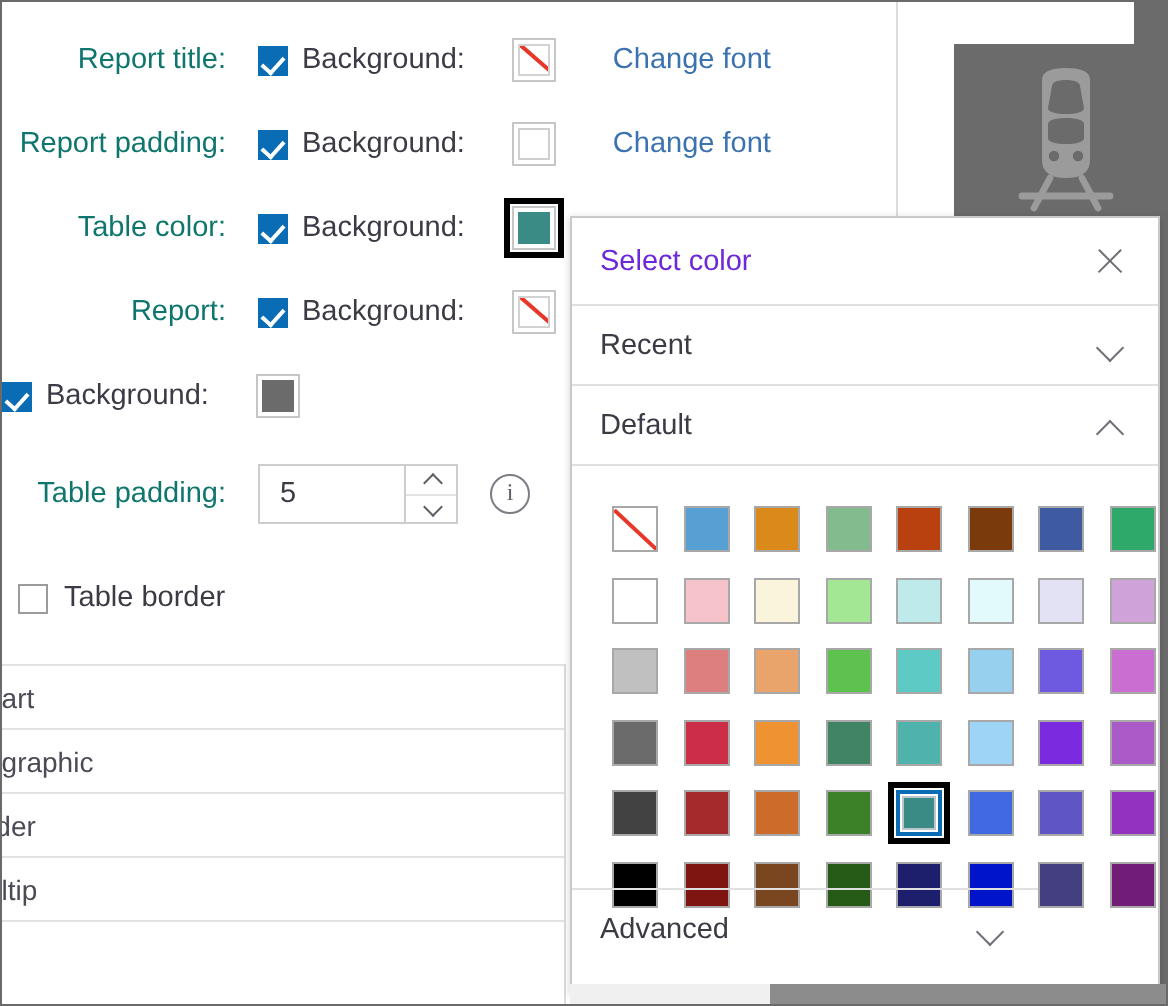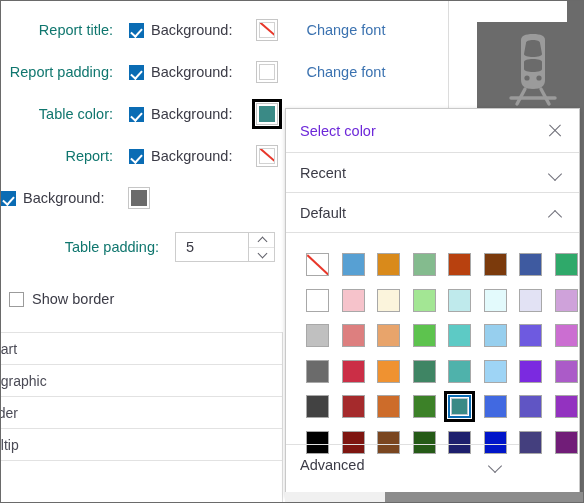--- a/index.html
+++ b/index.html
@@ -494,35 +494,35 @@
     </div>
 
     <div class="form-row" style="top:176px;">
       <div class="chk on"></div>
       <div class="bg-label">Background:</div>
       <div class="color-btn" style="margin-left:24px;">
         <div class="sw" id="alt-sw" style="background: rgb(107, 107, 107);"></div>
       </div>
     </div>
 
-    <div class="form-row pad-row" style="top:224px;margin-left:46px;">
+    <div class="form-row pad-row" style="top:224px;">
       <div class="row-label">Table padding:</div>
       <div class="spinner">
         <div class="val">5</div>
         <div class="arrows">
           <div class="a up"></div>
           <div class="a down"></div>
         </div>
       </div>
       <div class="info-icon"></div>
     </div>
 
     <div class="showborder-row" style="top:283px;">
       <div class="chk off"></div>
-      <div class="bg-label">Show border</div>
+      <div class="bg-label">Table border</div>
     </div>
 
     <div class="list-rows" style="top:331px;">
       <div class="list-row">
         <div class="txt">hart</div>
       </div>
       <div class="list-row">
         <div class="txt">ographic</div>
       </div>
       <div class="list-row">

